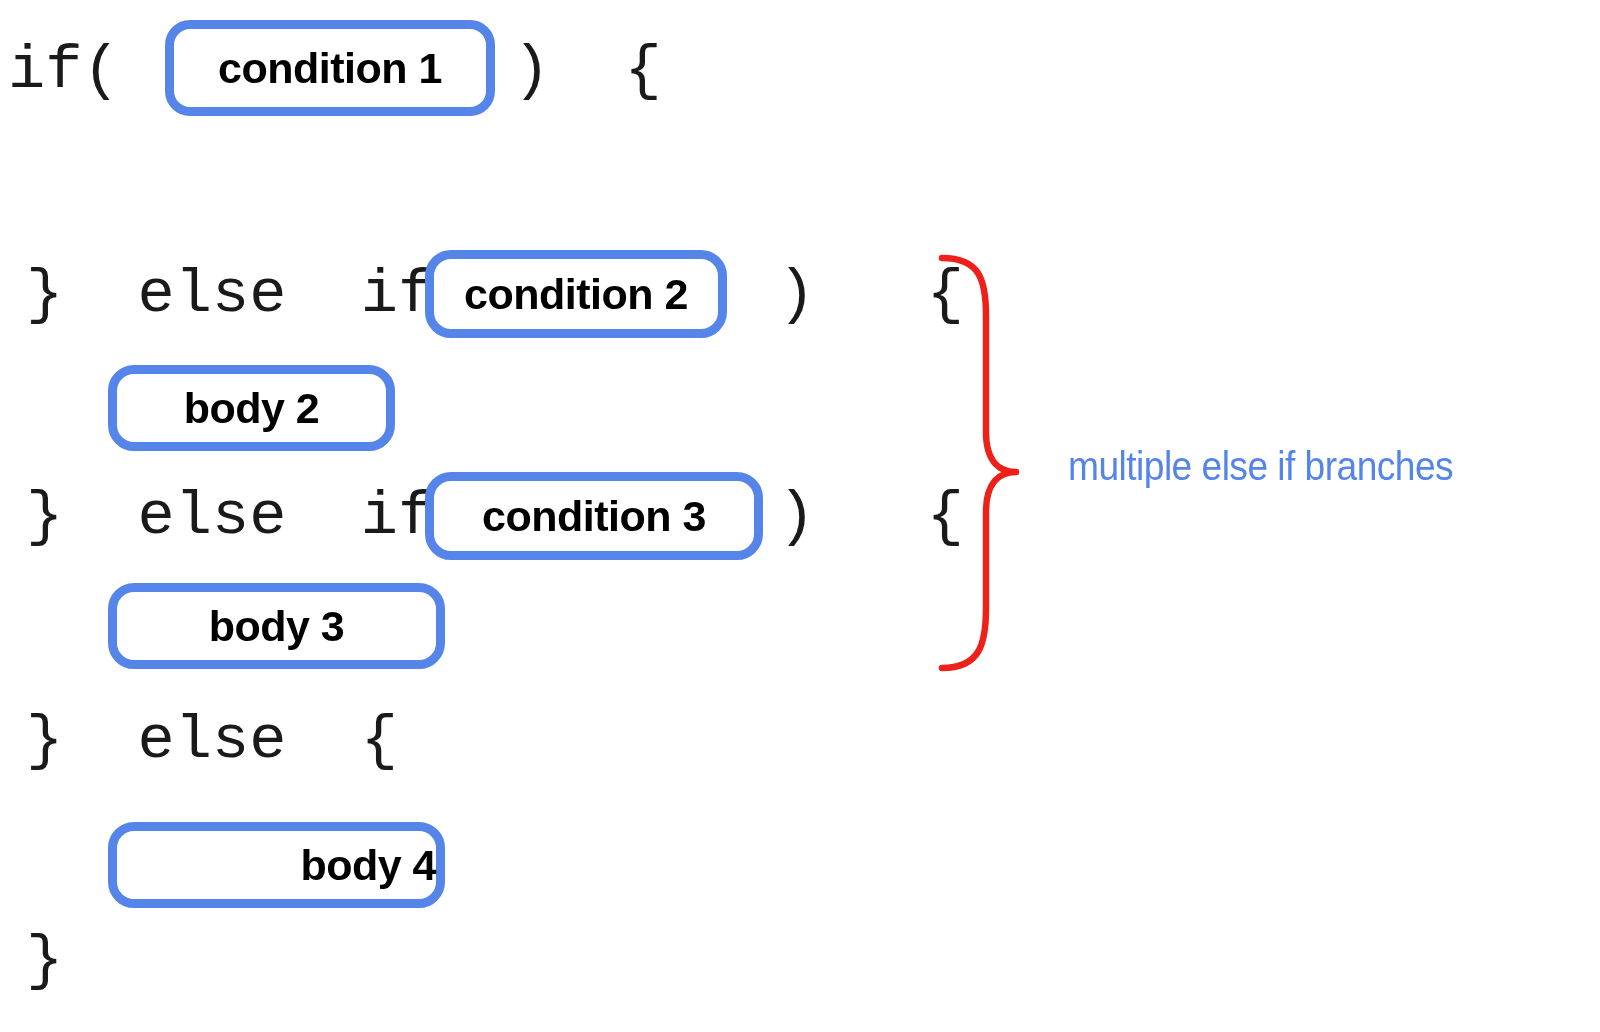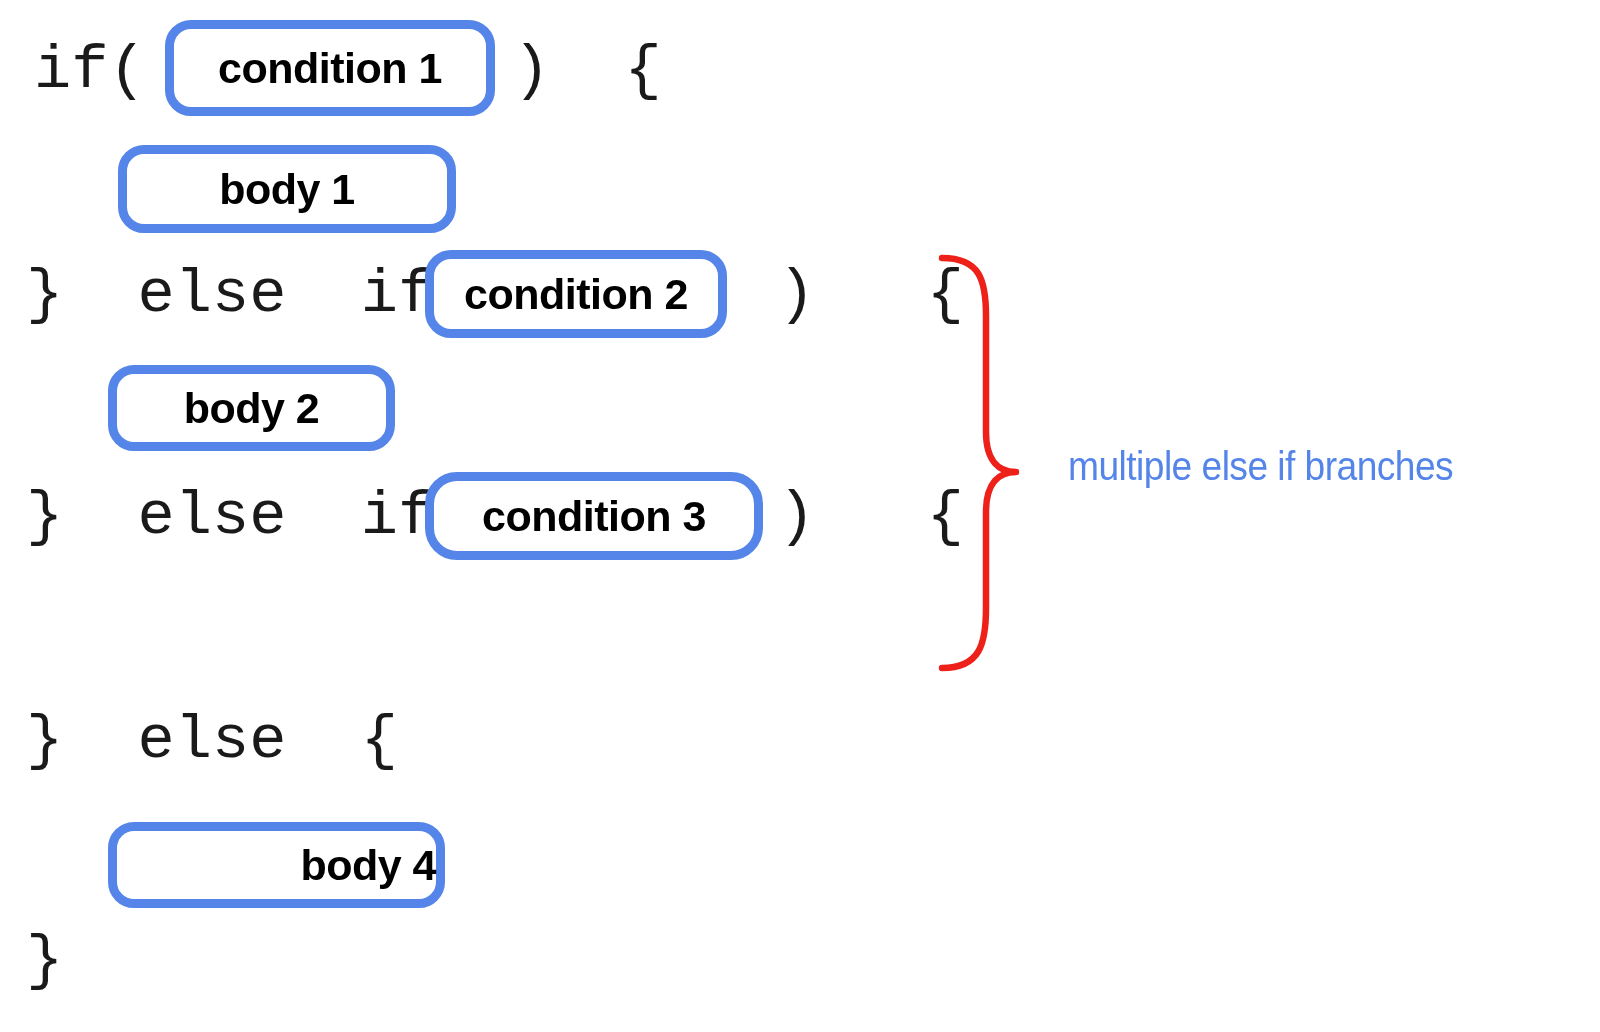--- a/index.html
+++ b/index.html
@@ -68,52 +68,52 @@
     letter-spacing: -0.6px;
     transform: scaleX(0.93);
     transform-origin: left center;
   }
 </style>
 </head>
 <body>
 
 <div id="canvas">
 
-  <div class="code" style="left:34px; top:40px;">if(</div>
+  <div class="code" style="left:8px; top:40px;">if(</div>
 
-  <div class="box" style="left:165px; top:20px; width:330px; height:96px;">
+  <div class="box" style="left:165px; top:20px; width:330px; height:96px;border-radius:25px;">
     <span class="box-label">condition 1</span>
   </div>
 
   <div class="code" style="left:513px; top:40px;">)  {</div>
 
-  <div class="box" style="left:118px; top:145px; width:338px; height:88px;">
-    <span class="box-label">body 1</span>
-  </div>
 
   <div class="code" style="left:26px; top:264px;">}  else  if(</div>
 
   <div class="box" style="left:425px; top:250px; width:302px; height:88px;">
     <span class="box-label">condition 2</span>
   </div>
 
   <div class="code" style="left:778px; top:264px;">)   {</div>
 
   <div class="box" style="left:108px; top:365px; width:287px; height:86px;">
     <span class="box-label">body 2</span>
   </div>
 
   <div class="code" style="left:26px; top:486px;">}  else  if(</div>
 
-  <div class="box" style="left:425px; top:472px; width:338px; height:88px;border-radius:32px;">
+  <div class="box" style="left:425px; top:472px; width:338px; height:88px;">
     <span class="box-label">condition 3</span>
   </div>
 
   <div class="code" style="left:778px; top:486px;">)   {</div>
 
+  <div class="box" style="left:108px; top:583px; width:337px; height:86px;">
+    <span class="box-label">body 3</span>
+  </div>
 
   <div class="code" style="left:26px; top:710px;">}  else  {</div>
 
   <div class="box" style="left:108px; top:822px; width:337px; height:86px;justify-content:flex-end;">
     <span class="box-label">body 4</span>
   </div>
 
   <div class="code" style="left:26px; top:930px;">}</div>
 
   <svg id="brace-svg" viewBox="0 0 150 470">

